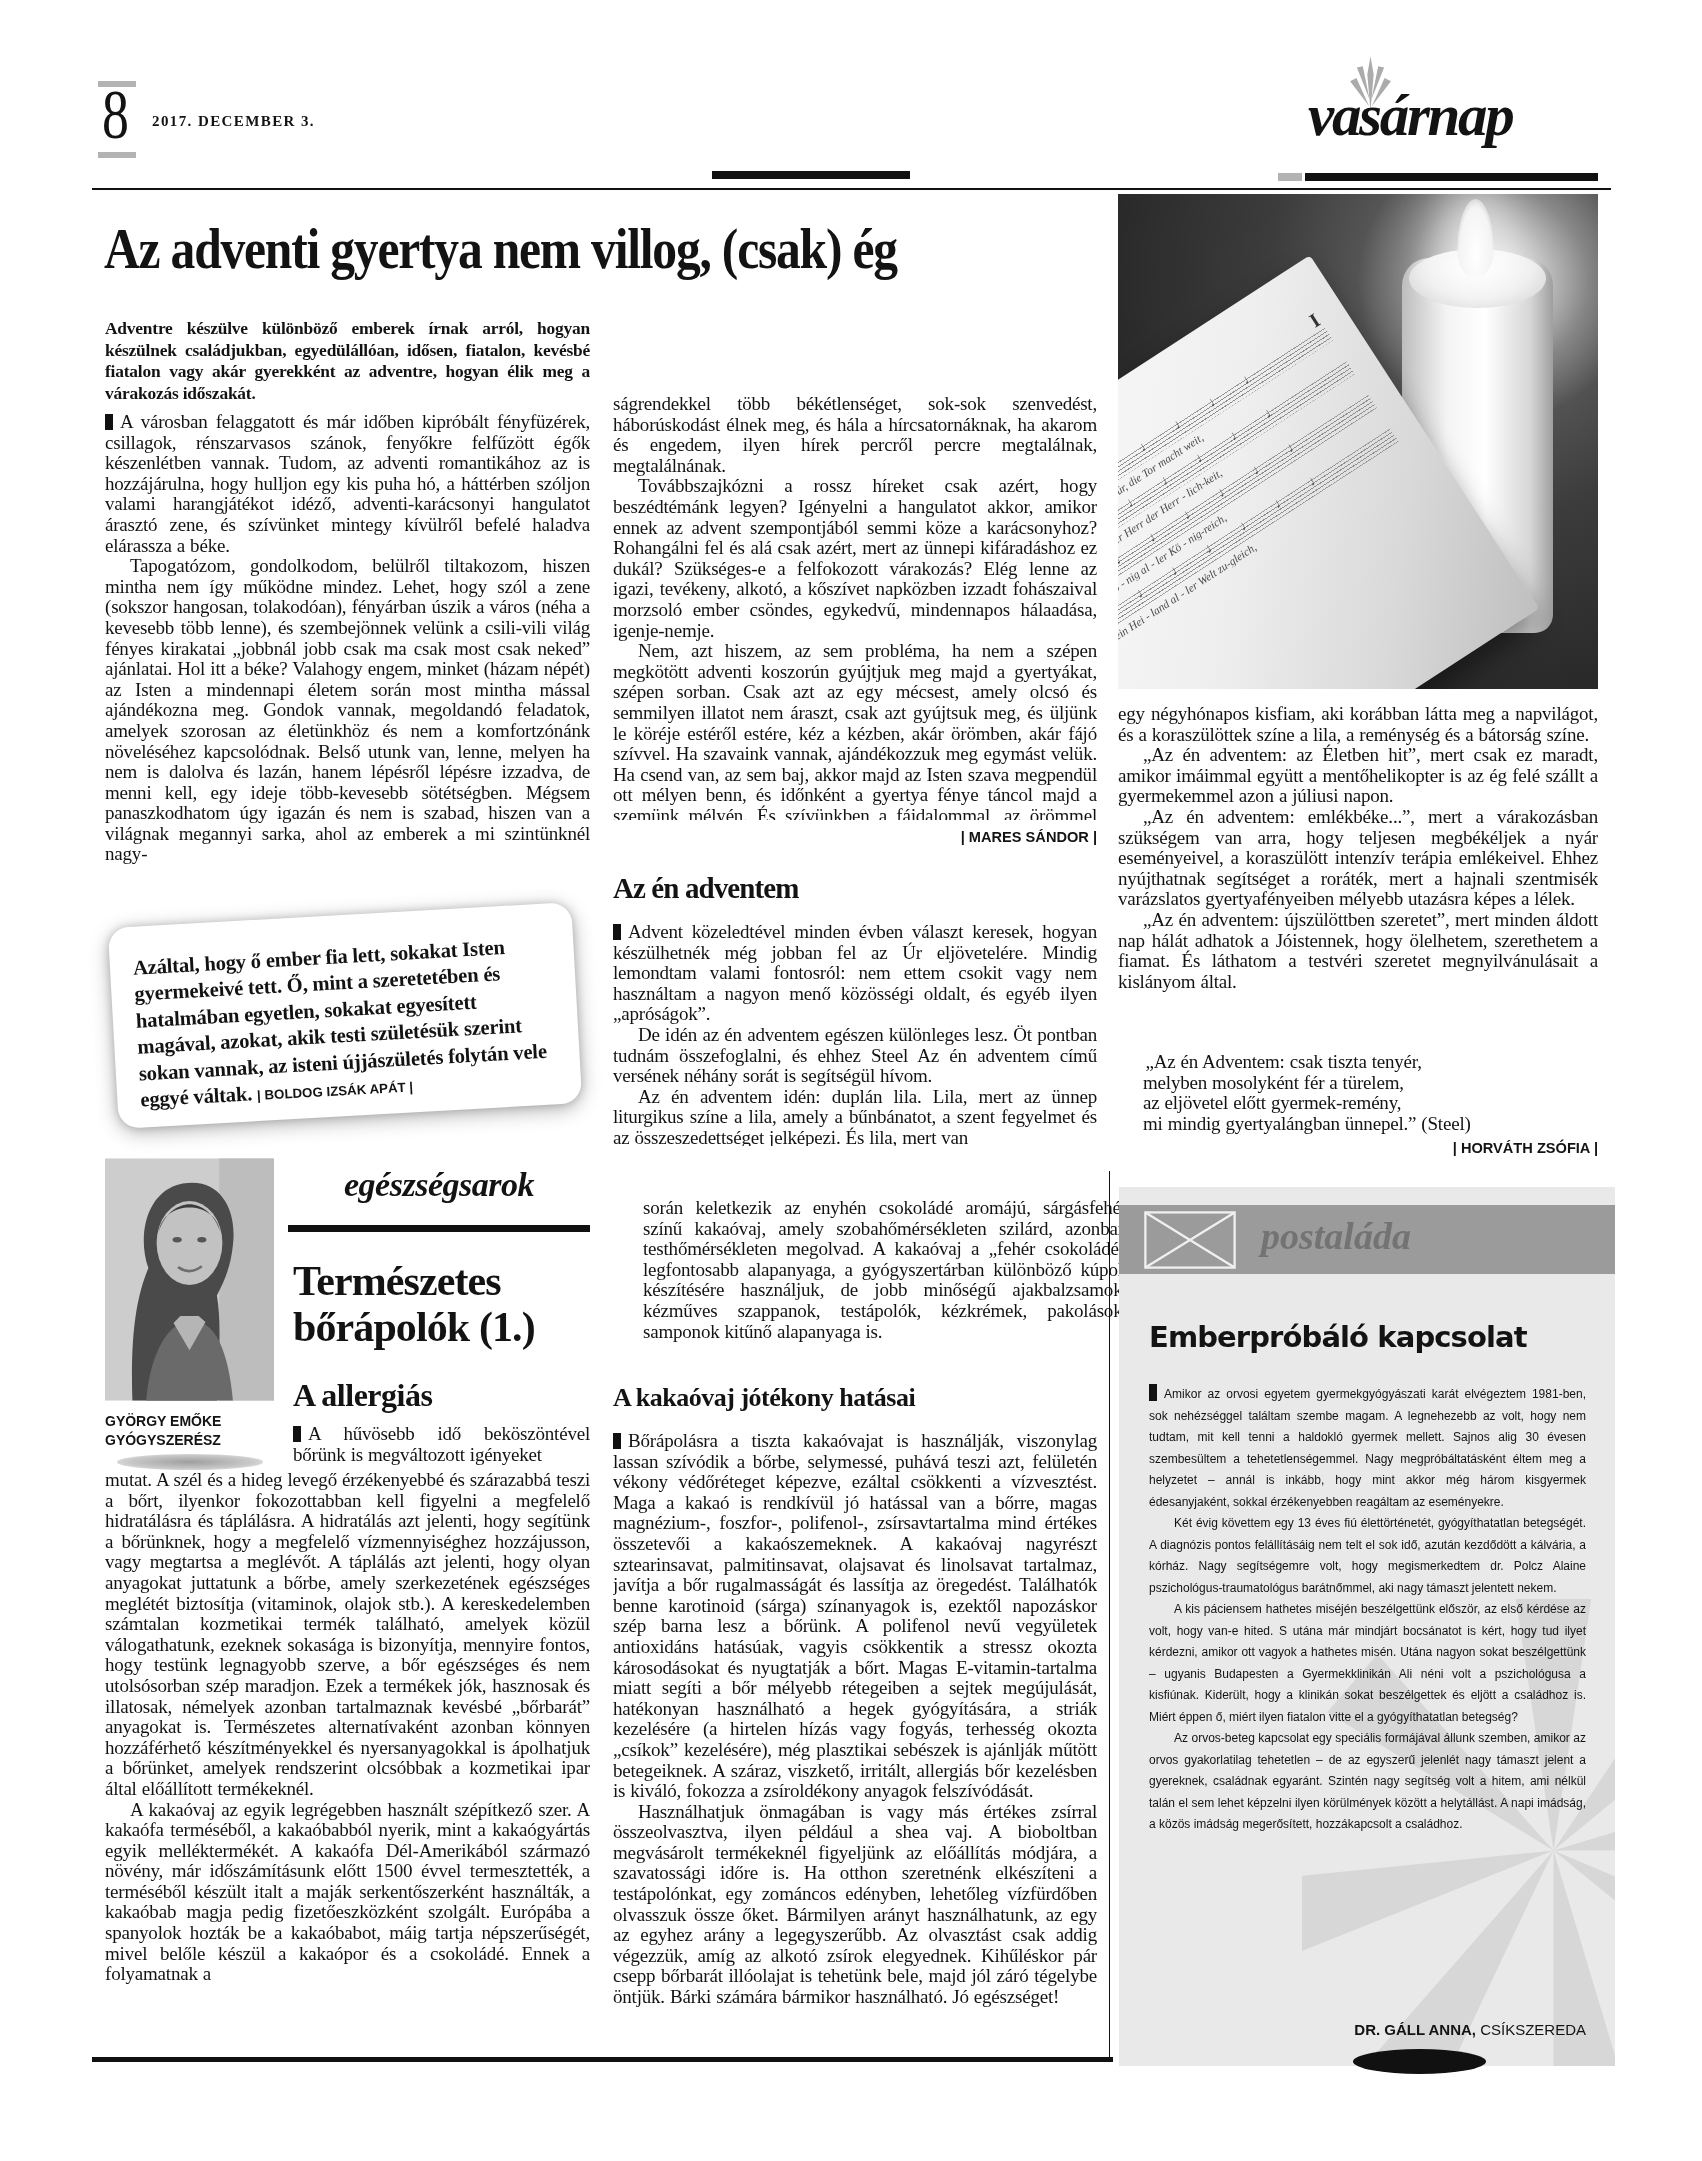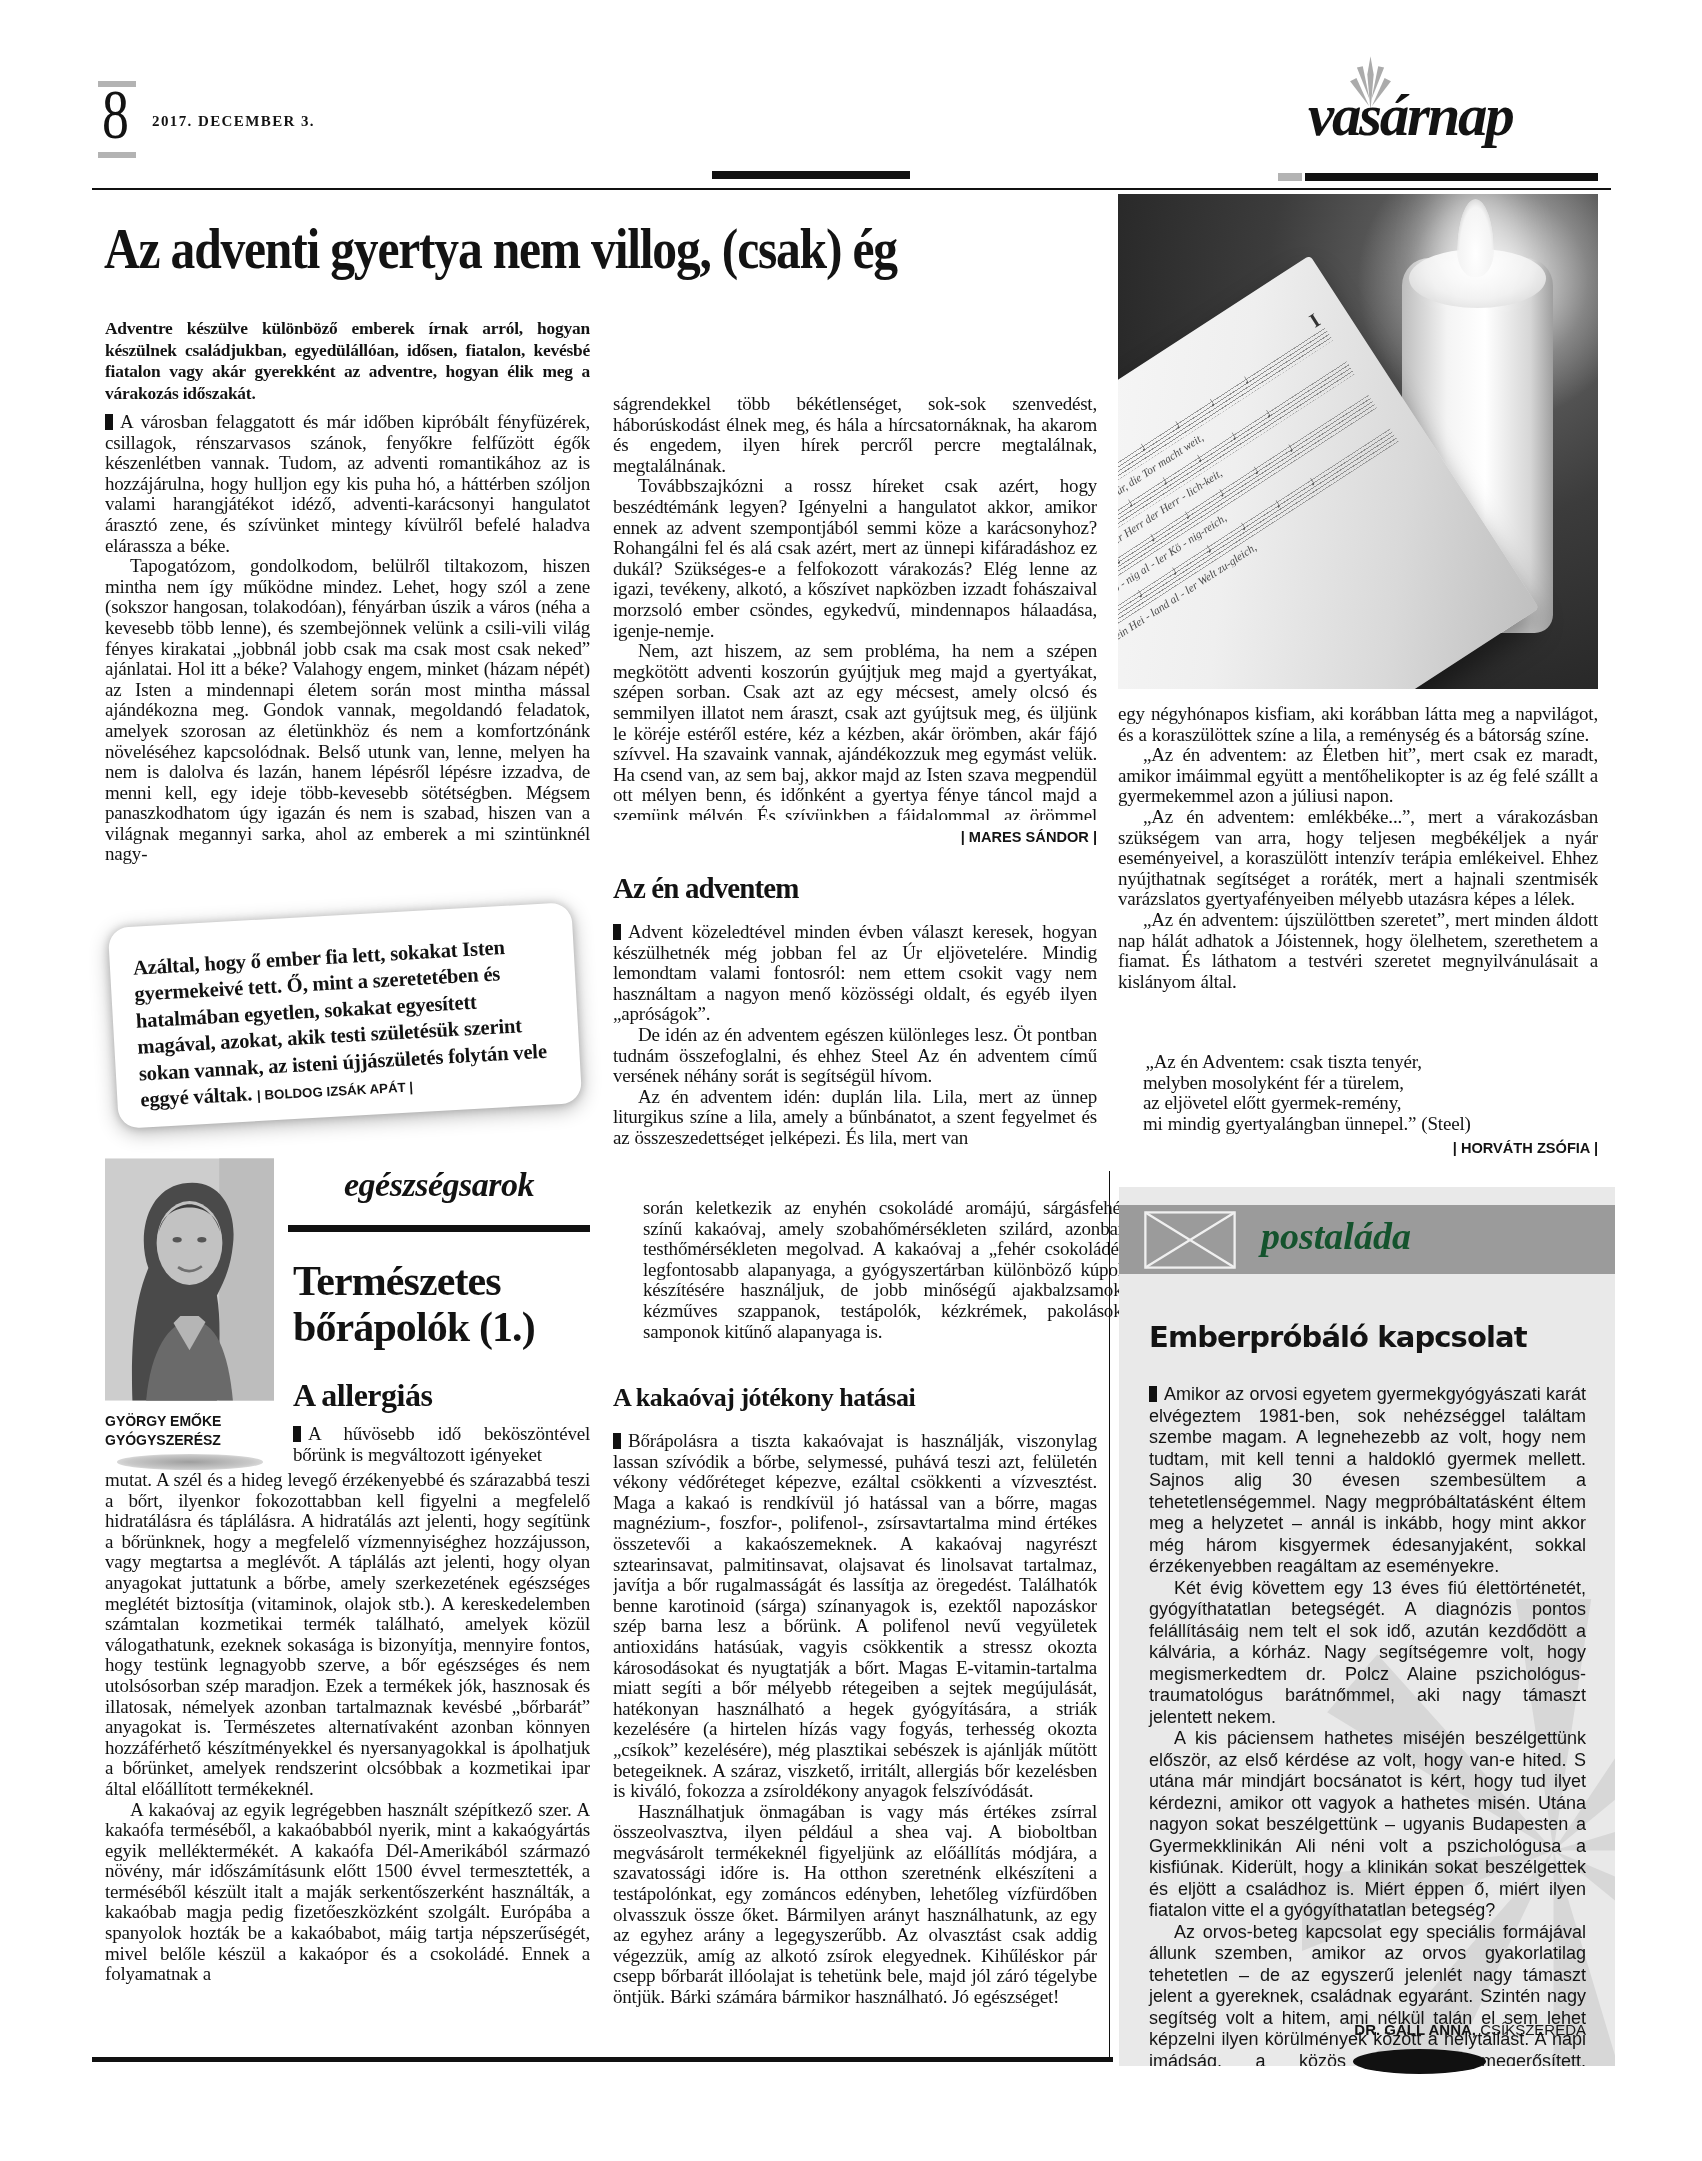--- a/index.html
+++ b/index.html
@@ -57,23 +57,23 @@
   
   .cornerlabel{font-size:34px;font-weight:bold;font-style:italic;letter-spacing:-0.5px;text-align:center;}
   .healthtitle{font-size:42px;font-weight:bold;letter-spacing:-0.9px;line-height:46px;}
   .healthsub{font-size:32px;font-weight:bold;letter-spacing:-0.5px;}
   .caption{font-family:"Liberation Sans",sans-serif;font-weight:bold;font-size:14px;line-height:18.3px;letter-spacing:0;}
   .shadowellipse{background:radial-gradient(ellipse, #9e9e9e 0%, #c9c9c9 60%, rgba(255,255,255,0) 100%);border-radius:50%;}
 
   
   .mailbox{background:#e9e9e9;overflow:hidden;}
   .mailband{background:#9b9b9b;}
-  .mailtitle{font-size:38px;font-weight:bold;font-style:italic;color:#14532d;letter-spacing:0;}
+  .mailtitle{font-size:38px;font-weight:bold;font-style:italic;color:#737373;letter-spacing:0;}
   .mailheadline{font-family:"DejaVu Sans","Liberation Sans",sans-serif;font-size:29px;font-weight:bold;letter-spacing:-0.9px;}
-  .mailbody{font-family:"Liberation Sans",sans-serif;font-size:18px;line-height:21.5px;text-align:justify;letter-spacing:0;}
+  .mailbody{font-family:"Liberation Sans",sans-serif;font-size:12px;line-height:21.5px;text-align:justify;letter-spacing:0;}
   .mailbody p{margin:0;}
   .mailbody p + p{text-indent:25px;}
   .mailauthor{font-family:"Liberation Sans",sans-serif;font-size:15px;text-align:right;}
   .mailauthor b{font-weight:bold;}
   .vrule{background:#111;}
   .botrule{background:#111;}
   .blob{background:#111;border-radius:50%;}
   .verse p{text-align:left;margin:0;text-indent:27.5px;}
 </style>
 </head>

